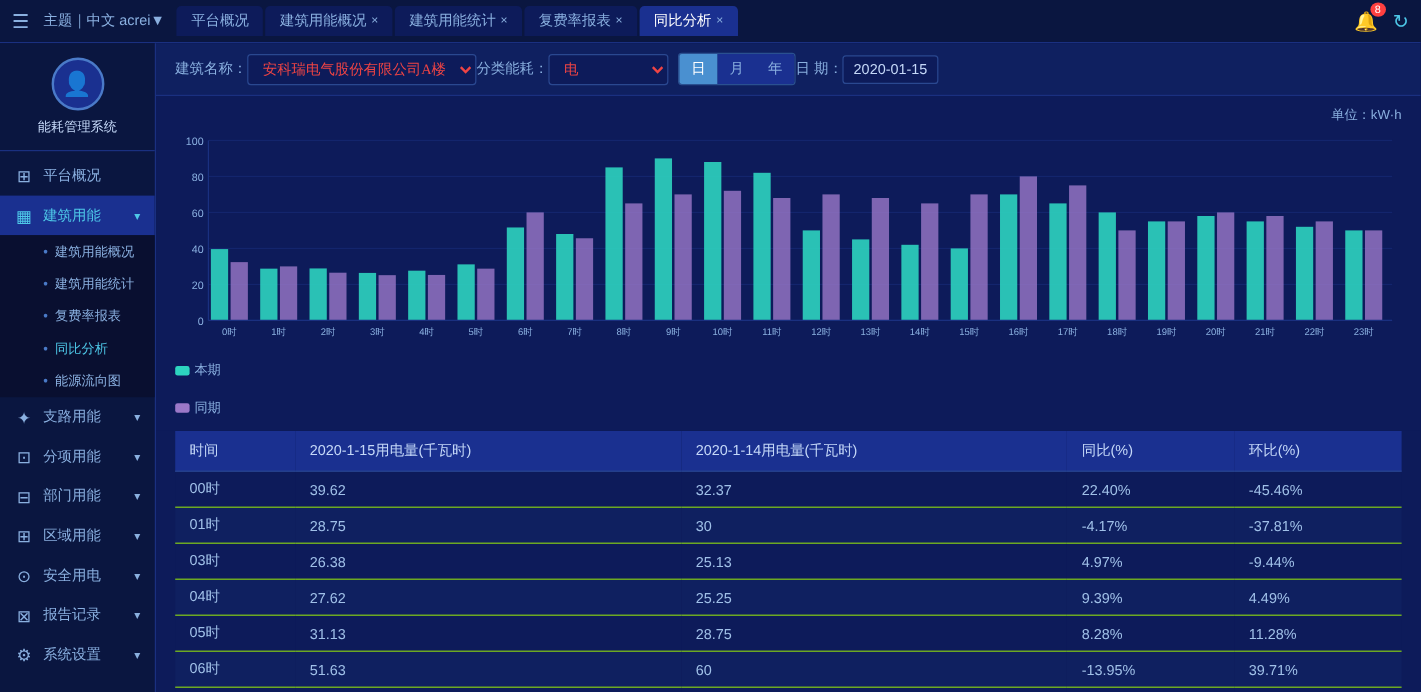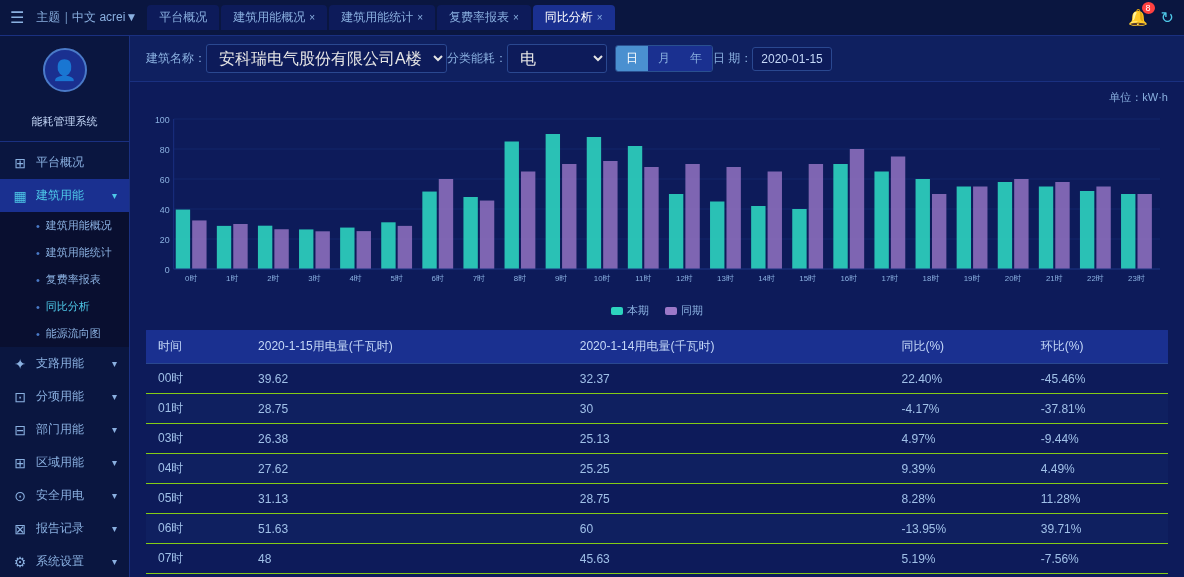--- a/index.html
+++ b/index.html
@@ -103,21 +103,20 @@
       align-items: center;
       justify-content: center;
       color: #8ab0e0;
       font-size: 20px;
       margin-bottom: 6px;
     }
     .system-name {
       color: #c5d8f8;
       font-size: 11px;
       text-align: center;
-      margin-top: 16px;
     }
     .sidebar-menu {
       flex: 1;
       overflow-y: auto;
       padding: 4px 0;
     }
     .sidebar-item {
       padding: 8px 12px;
       display: flex;
       align-items: center;
@@ -160,25 +159,26 @@
       padding: 8px 16px;
       display: flex;
       align-items: center;
       border-bottom: 1px solid #1a3080;
       flex-wrap: nowrap;
     }
     .filter-label { color: #8ab0e0; font-size: 12px; white-space: nowrap; }
     .filter-select {
       background: #0d1b5a;
       border: 1px solid #2a4890;
-      color: #e5e5e5;
+      color: #ef4444;
       padding: 4px 8px;
       border-radius: 3px;
-      font-size: 16px;
+      font-size: 12px;
       min-width: 100px;
+      font-family: Liberation Serif, serif;
     }
     .filter-select-wide { min-width: 160px; }
     .view-btn-group {
       display: flex;
       border: 1px solid #2a5090;
       border-radius: 3px;
       overflow: hidden;
       margin-left: 8px;
     }
     .view-btn {
@@ -244,20 +244,21 @@
     }
     .data-table tr:nth-child(even) td { background: #0f2060; }
     .data-table tr:nth-child(odd) td { background: #0d1b5a; }
 
     
     .legend {
       display: flex;
       gap: 16px;
       justify-content: center;
       padding: 4px 0;
+      flex-direction: column;
     }
     .legend-item { display: flex; align-items: center; gap: 4px; font-size: 11px; color: #8ab0e0; }
     .legend-dot { width: 12px; height: 8px; border-radius: 2px; }
     .legend-dot.current { background: #2dd4bf; }
     .legend-dot.prev { background: #9b78c8; }
   </style>
 </head>
 <body>
 
 <div class="top-bar">

